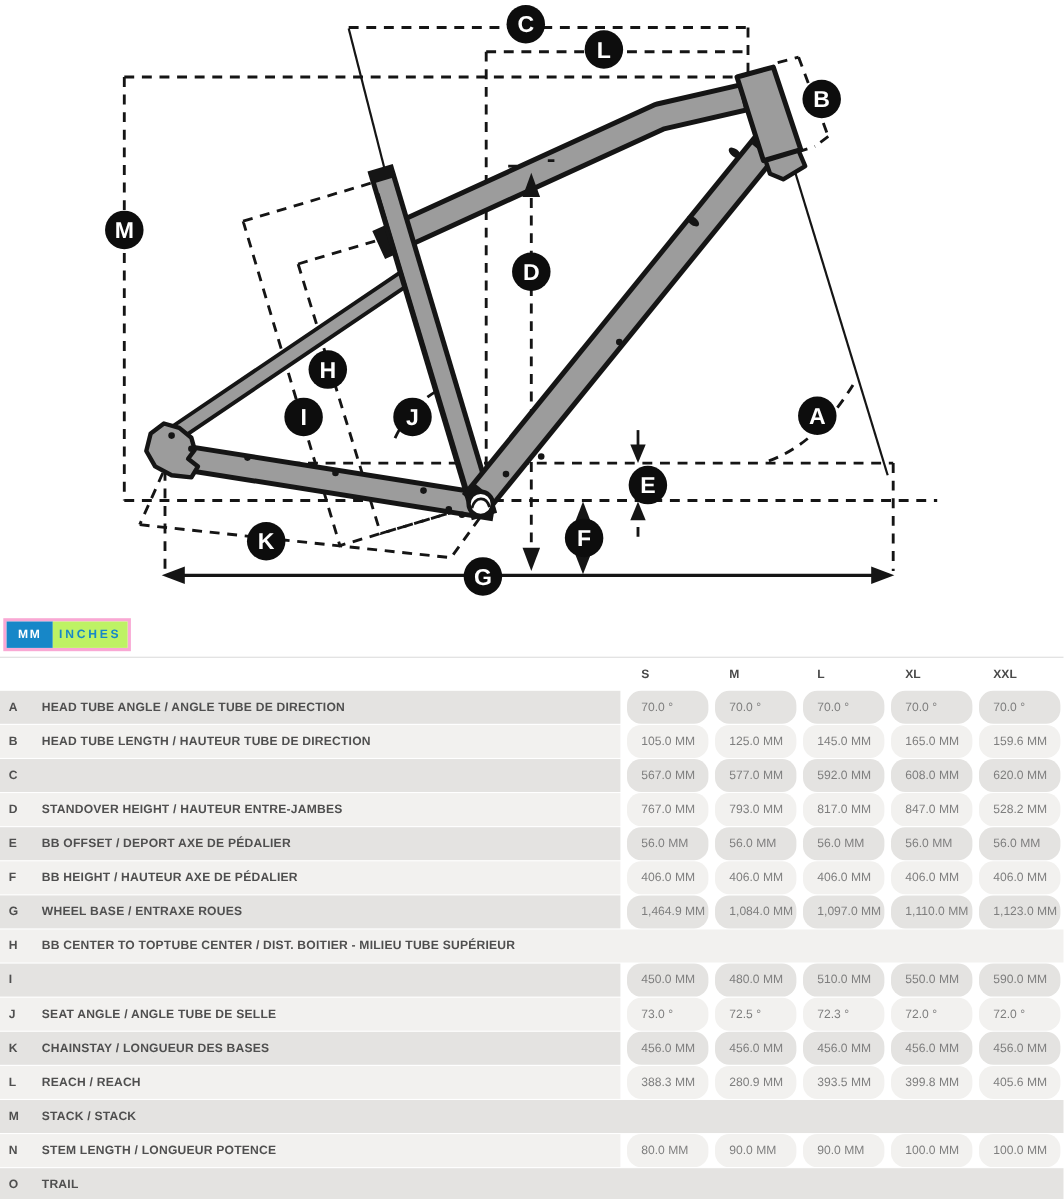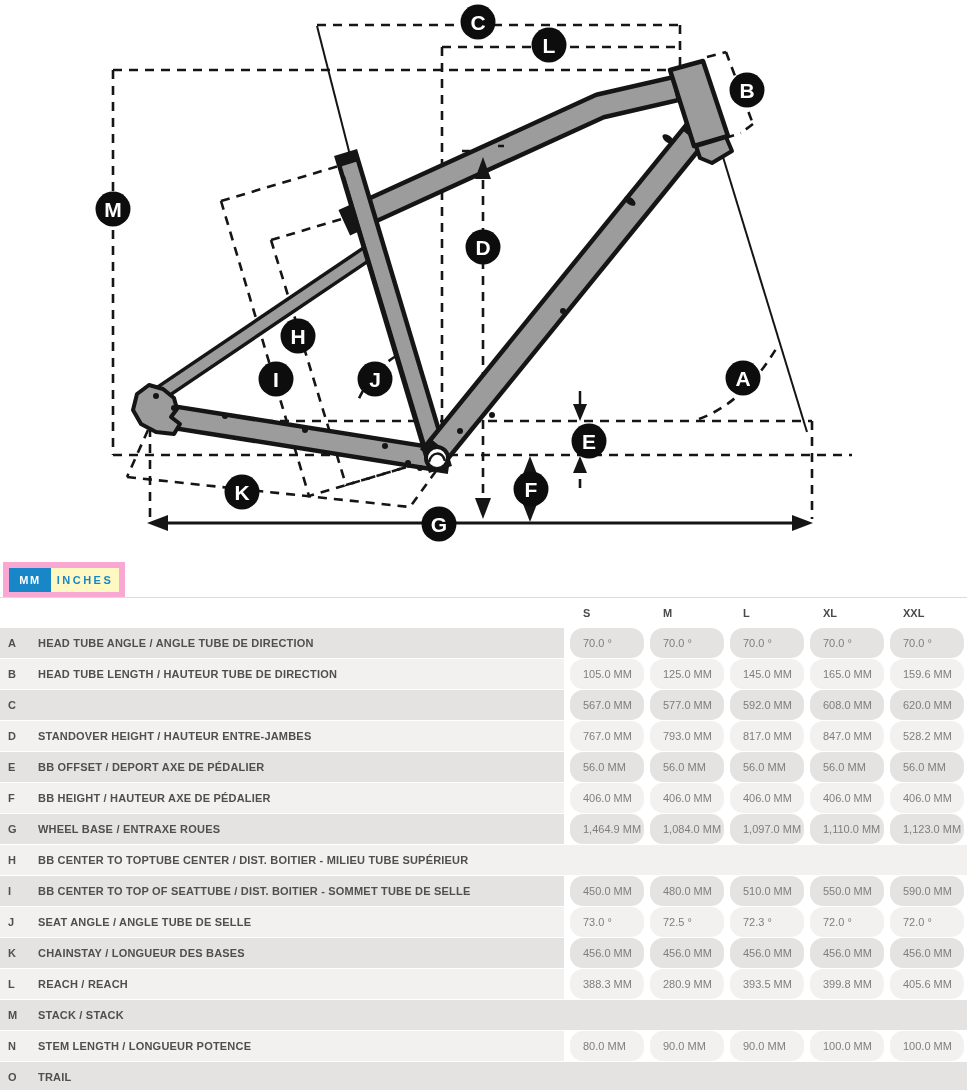--- a/index.html
+++ b/index.html
@@ -1,24 +1,24 @@
 <!DOCTYPE html>
 <html><head>
 <meta charset="utf-8">
 <style>
   html,body{margin:0;padding:0;background:#fff;width:967px;height:1090px;overflow:hidden;
     font-family:"Liberation Sans",sans-serif;}
   #stage{position:relative;width:967px;height:1090px;background:#fff;}
   
   #diagram{position:absolute;left:0;top:0;}
   
-  .tabbar{position:absolute;left:3px;top:562px;display:flex;border:6px solid #f9a8d4;height:24px;background:#fff;}
+  .tabbar{position:absolute;left:3px;top:562px;display:flex;border:3px solid #f9a8d4;height:24px;background:#fff;}
   .tab{display:flex;align-items:center;justify-content:center;font-size:11px;font-weight:bold;cursor:pointer;}
   .tab.active{background:#1787c8;color:#fff;width:42px;letter-spacing:1.5px;}
-  .tab.inactive{background:#fef9c3;color:#1787c8;width:68px;letter-spacing:2.5px;}
+  .tab.inactive{background:#bef264;color:#1787c8;width:68px;letter-spacing:2.5px;}
   
   .spec{position:absolute;left:0;top:597px;width:967px;border-top:1px solid #dcdcdc;}
   .hrow{display:flex;height:30px;align-items:center;}
   .hspacer{width:564px;flex:none;}
   .hcell{width:74px;flex:none;margin-left:6px;padding-left:13px;box-sizing:border-box;
     font-size:11px;font-weight:bold;color:#4a4a4a;}
   .row{display:flex;height:30px;margin-bottom:1px;align-items:stretch;}
   .lcell{width:564px;flex:none;display:flex;align-items:center;}
   .row.empty .lcell{width:967px;}
   .vcell{width:74px;flex:none;margin-left:6px;display:flex;align-items:center;padding-left:13px;box-sizing:border-box;
@@ -259,21 +259,20 @@
         </div>
         <div class="row lt empty">
           <div class="lcell">
             <span class="rletter">H</span>
             <span class="rname">BB CENTER TO TOPTUBE CENTER / DIST. BOITIER - MILIEU TUBE SUPÉRIEUR</span>
           </div>
         </div>
         <div class="row dk">
           <div class="lcell">
             <span class="rletter">I</span>
-            <span class="rname">BB CENTER TO TOP OF SEATTUBE / DIST. BOITIER - SOMMET TUBE DE SELLE</span>
           </div>
           <div class="vcell">450.0 MM</div>
           <div class="vcell">480.0 MM</div>
           <div class="vcell">510.0 MM</div>
           <div class="vcell">550.0 MM</div>
           <div class="vcell">590.0 MM</div>
         </div>
         <div class="row lt">
           <div class="lcell">
             <span class="rletter">J</span>

